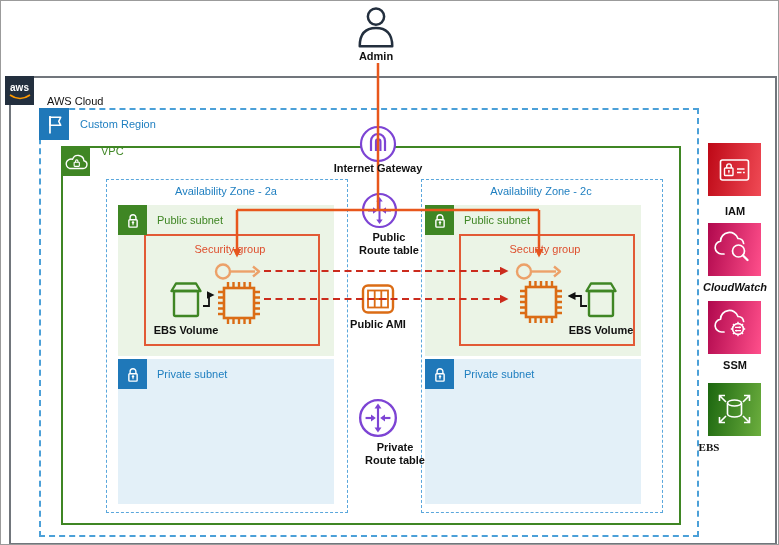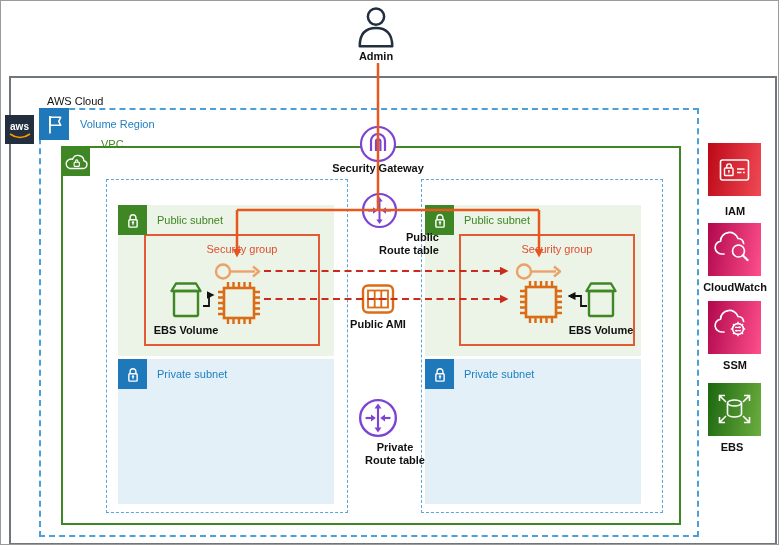--- a/index.html
+++ b/index.html
@@ -3,21 +3,21 @@
 <meta charset="utf-8">
 <style>
   html,body{margin:0;padding:0;background:#fff;font-family:"Liberation Sans","DejaVu Sans",sans-serif;}
   .canvas{position:relative;width:779px;height:545px;background:#fff;border:1px solid #9b9b9b;overflow:hidden;box-sizing:border-box;}
   .abs{position:absolute;}
   .lbl{position:absolute;font-size:11px;color:#111;white-space:nowrap;z-index:6;}
   .bold{font-weight:700;}
   .center{text-align:center;}
   .blue{color:#1F7FC0;}
   .green{color:#3F8624;}
-  .sgtxt{color:#DE4F2E;padding-left:12px;}
+  .sgtxt{color:#DE4F2E;}
   
   .aws-cloud{left:8px;top:75px;width:764px;height:465px;border:2px solid #71767c;z-index:1;}
   .region{left:38px;top:107px;width:656px;height:425px;border:2px dashed #4BA0D8;z-index:1;}
   .vpc{left:60px;top:145px;width:616px;height:375px;border:2px solid #3F8624;z-index:1;}
   .az{width:240px;height:332px;border:1px dashed #5AA7DC;z-index:1;}
   .subnet{width:216px;z-index:2;}
   .pub{background:#EBF4E6;height:151px;}
   .priv{background:#E3F0F8;height:145px;}
   .secgroup{width:172px;height:108px;border:2px solid #E25A36;z-index:3;background:transparent;}
   .tile{width:29px;height:30px;z-index:4;display:flex;align-items:center;justify-content:center;}
@@ -37,50 +37,52 @@
 
 <div class="canvas">
 
   <svg class="abs icon" style="left:352px;top:5px;" width="46" height="44" viewBox="0 0 48 46">
     <circle cx="24" cy="11" r="8.5" fill="none" stroke="#232F3E" stroke-width="2.6"></circle>
     <path d="M7 42 C7 28 14 23 24 23 C34 23 41 28 41 42 Z" fill="#fff" stroke="#232F3E" stroke-width="2.6" stroke-linejoin="round"></path>
   </svg>
   <div class="lbl bold center" style="left:340px;top:49px;width:70px;">Admin</div>
 
   <div class="abs aws-cloud"></div>
-  <div class="abs tile dark-bg" style="left:4px;top:75px;margin-top:39px;">
+  <div class="abs tile dark-bg" style="left:4px;top:75px;">
     <span class="awslogo-text">aws</span>
     <svg width="24" height="9" viewBox="0 0 24 9">
       <path d="M2 2 Q12 9 22 2" stroke="#FF9900" stroke-width="1.6" fill="none"></path>
     </svg>
   </div>
   <div class="lbl" style="left:46px;top:94px;">AWS Cloud</div>
 
   <div class="abs region"></div>
   <div class="abs tile blue-bg" style="left:38px;top:107px;width:30px;height:32px;">
     <svg width="26" height="28" viewBox="0 0 29 31">
       <path d="M10 26 V6.5" stroke="#fff" stroke-width="1.9" fill="none"></path>
       <path d="M10 8 H22 L19.8 12.5 L22 17 H10 Z" stroke="#fff" stroke-width="1.7" fill="none" stroke-linejoin="round"></path>
     </svg>
   </div>
-  <div class="lbl blue" style="left:79px;top:117px;">Volume Region</div>
+  <div class="lbl blue" style="left:79px;top:117px;">Custom Region</div>
 
   <div class="abs vpc"></div>
   <div class="abs tile green-bg" style="left:60px;top:145px;">
     <svg width="26" height="25" viewBox="0 0 28 24">
       <path d="M7 19.5 H21.5 a4.2 4.2 0 0 0 1 -8.3 A6.3 6.3 0 0 0 10.3 9.6 A4.8 4.8 0 0 0 7 19.5 Z" stroke="#fff" stroke-width="1.5" fill="none" stroke-linejoin="round"></path>
       <rect x="12" y="12.8" width="5.6" height="4.4" rx="0.6" stroke="#fff" stroke-width="1.2" fill="none"></rect>
       <path d="M13.5 12.8 v-1.2 a1.3 1.3 0 0 1 2.6 0 v1.2" stroke="#fff" stroke-width="1.2" fill="none"></path>
     </svg>
   </div>
-  <div class="lbl green" style="left:100px;top:137px;">VPC</div>
+  <div class="lbl green" style="left:100px;top:144px;">VPC</div>
 
   <div class="abs az" style="left:105px;top:178px;"></div>
+  <div class="lbl blue center" style="left:105px;top:184px;width:240px;">Availability Zone - 2a</div>
 
   <div class="abs az" style="left:420px;top:178px;"></div>
+  <div class="lbl blue center" style="left:420px;top:184px;width:240px;">Availability Zone - 2c</div>
 
   <div class="abs subnet pub" style="left:117px;top:204px;"></div>
   <div class="abs tile green-bg" style="left:117px;top:204px;">
     <svg width="24" height="25" viewBox="0 0 29 30">
       <path d="M11 14 v-2.5 a3.5 3.5 0 0 1 7 0 V14" stroke="#fff" stroke-width="1.7" fill="none"></path>
       <rect x="9.5" y="14" width="10" height="9" rx="1" stroke="#fff" stroke-width="1.7" fill="none"></rect>
       <circle cx="14.5" cy="17.5" r="1.5" fill="#fff"></circle>
         <path d="M14.5 18.5 v2.2" stroke="#fff" stroke-width="1.2"></path>
     </svg>
   </div>
@@ -153,33 +155,33 @@
         <path d="M14.5 18.5 v2.2" stroke="#fff" stroke-width="1.2"></path>
     </svg>
   </div>
   <div class="lbl blue" style="left:463px;top:367px;">Private subnet</div>
 
   <svg class="abs icon" style="left:358px;top:124px;" width="38" height="38" viewBox="0 0 38 38">
     <circle cx="19" cy="19" r="17" fill="#fff" stroke="#7D44D4" stroke-width="2.2"></circle>
     <path d="M12 26 V16 a7 7 0 0 1 14 0 V26" stroke="#7D44D4" stroke-width="2.2" fill="none"></path>
     <path d="M17 26 V16.5 a2.2 2.2 0 0 1 4.4 0 V26" stroke="#7D44D4" stroke-width="2.2" fill="none"></path>
   </svg>
-  <div class="lbl bold center" style="left:327px;top:161px;width:100px;">Security Gateway</div>
+  <div class="lbl bold center" style="left:327px;top:161px;width:100px;">Internet Gateway</div>
 
   <svg class="abs icon" style="left:360px;top:191px;" width="37" height="37" viewBox="0 0 37 37">
     <circle cx="18.5" cy="18.5" r="16.5" fill="#fff" stroke="#7D44D4" stroke-width="2.2"></circle>
     <path d="M18.5 7 V30" stroke="#7D44D4" stroke-width="2"></path>
     <path d="M18.5 5 L15.3 9.6 H21.7 Z" fill="#7D44D4"></path>
     <path d="M18.5 32 L15.3 27.4 H21.7 Z" fill="#7D44D4"></path>
     <path d="M7 18.5 H13" stroke="#7D44D4" stroke-width="2"></path>
     <path d="M16.5 18.5 L12 15.3 V21.7 Z" fill="#7D44D4"></path>
     <path d="M30 18.5 H24" stroke="#7D44D4" stroke-width="2"></path>
     <path d="M20.5 18.5 L25 15.3 V21.7 Z" fill="#7D44D4"></path>
   </svg>
-  <div class="lbl bold center" style="left:358px;top:230px;width:80px;line-height:13px;text-align:right;">
+  <div class="lbl bold center" style="left:348px;top:230px;width:80px;line-height:13px;">
     <span>Public</span><br>
     <span>Route table</span>
   </div>
 
   <svg class="abs icon" style="left:359px;top:282px;" width="36" height="33" viewBox="0 0 36 33">
     <rect x="3" y="2.5" width="30" height="27" rx="5" fill="#fff" stroke="#DB6C15" stroke-width="2.4"></rect>
     <rect x="8" y="7.5" width="20" height="17" fill="none" stroke="#DB6C15" stroke-width="1.8"></rect>
     <path d="M8 16 H28 M14.7 7.5 V24.5 M21.3 7.5 V24.5" stroke="#DB6C15" stroke-width="1.8"></path>
   </svg>
   <div class="lbl bold center" style="left:334px;top:317px;width:86px;">Public AMI</div>
@@ -211,42 +213,42 @@
   </div>
   <div class="lbl bold center" style="left:703px;top:204px;width:62px;">IAM</div>
 
   <div class="abs svc pink" style="left:707px;top:222px;">
     <svg width="53" height="53" viewBox="0 0 53 53">
       <path d="M16 31 H13.5 A6.5 6.5 0 0 1 12.5 18.1 A9 9 0 0 1 30 15.5 a5.8 5.8 0 0 1 5.6 5" stroke="#fff" stroke-width="1.7" fill="none" stroke-linecap="round"></path>
       <circle cx="30.5" cy="28" r="6" stroke="#fff" stroke-width="1.7" fill="none"></circle>
       <path d="M35 32.5 L39.5 37" stroke="#fff" stroke-width="2.3" stroke-linecap="round"></path>
     </svg>
   </div>
-  <div class="lbl bold center" style="left:697px;top:280px;width:74px;">CloudWatch</div>
+  <div class="lbl bold center" style="left:697px;top:280px;width:74px;font-style:italic;">CloudWatch</div>
 
   <div class="abs svc pink" style="left:707px;top:300px;">
     <svg width="53" height="53" viewBox="0 0 53 53">
       <path d="M16 31 H13.5 A6.5 6.5 0 0 1 12.5 18.1 A9 9 0 0 1 30 15.5 a5.8 5.8 0 0 1 5.6 5" stroke="#fff" stroke-width="1.7" fill="none" stroke-linecap="round"></path>
       <circle cx="30" cy="28" r="5.4" stroke="#fff" stroke-width="1.6" fill="none"></circle>
       <path d="M30 20.8 V22.6 M30 33.4 V35.2 M22.8 28 H24.6 M35.4 28 H37.2 M25 23 l1.2 1.2 M35 33 l-1.2 -1.2 M25 33 l1.2 -1.2 M35 23 l-1.2 1.2" stroke="#fff" stroke-width="1.4"></path>
       <path d="M27 26.4 h6 M27 29.6 h6" stroke="#fff" stroke-width="1.2"></path>
       <circle cx="31.5" cy="26.4" r="0.9" fill="#fff"></circle>
         <circle cx="28.5" cy="29.6" r="0.9" fill="#fff"></circle>
     </svg>
   </div>
   <div class="lbl bold center" style="left:703px;top:358px;width:62px;">SSM</div>
 
   <div class="abs svc greeng" style="left:707px;top:382px;">
     <svg width="53" height="53" viewBox="0 0 53 53">
       <ellipse cx="26.5" cy="20" rx="7" ry="3" stroke="#fff" stroke-width="1.6" fill="none"></ellipse>
       <path d="M19.5 20 V31 a7 3 0 0 0 14 0 V20" stroke="#fff" stroke-width="1.6" fill="none"></path>
       <path d="M18 19 L12 13 M11.5 18 V12.5 H17 M35 19 L41 13 M41.5 18 V12.5 H36 M18 33 L12 39 M11.5 34 V39.5 H17 M35 33 L41 39 M41.5 34 V39.5 H36" stroke="#fff" stroke-width="1.6" fill="none"></path>
     </svg>
   </div>
-  <div class="lbl bold center" style="left:700px;top:440px;width:62px;">EBS</div>
+  <div class="lbl bold center" style="left:677px;top:440px;width:62px;font-family:Liberation Serif, serif;">EBS</div>
 
   <svg id="overlay" width="779" height="545" viewBox="0 0 779 545">
     <defs>
       <marker id="mO" markerWidth="9" markerHeight="9" refX="6.5" refY="4.5" orient="auto" markerUnits="userSpaceOnUse">
         <path d="M0 0 L9 4.5 L0 9 Z" fill="#E8571C"></path>
       </marker>
       <marker id="mR" markerWidth="9" markerHeight="9" refX="6.5" refY="4.5" orient="auto" markerUnits="userSpaceOnUse">
         <path d="M0 0 L9 4.5 L0 9 Z" fill="#CB2B1D"></path>
       </marker>
       <marker id="mB" markerWidth="8" markerHeight="8" refX="5.5" refY="4" orient="auto" markerUnits="userSpaceOnUse">

